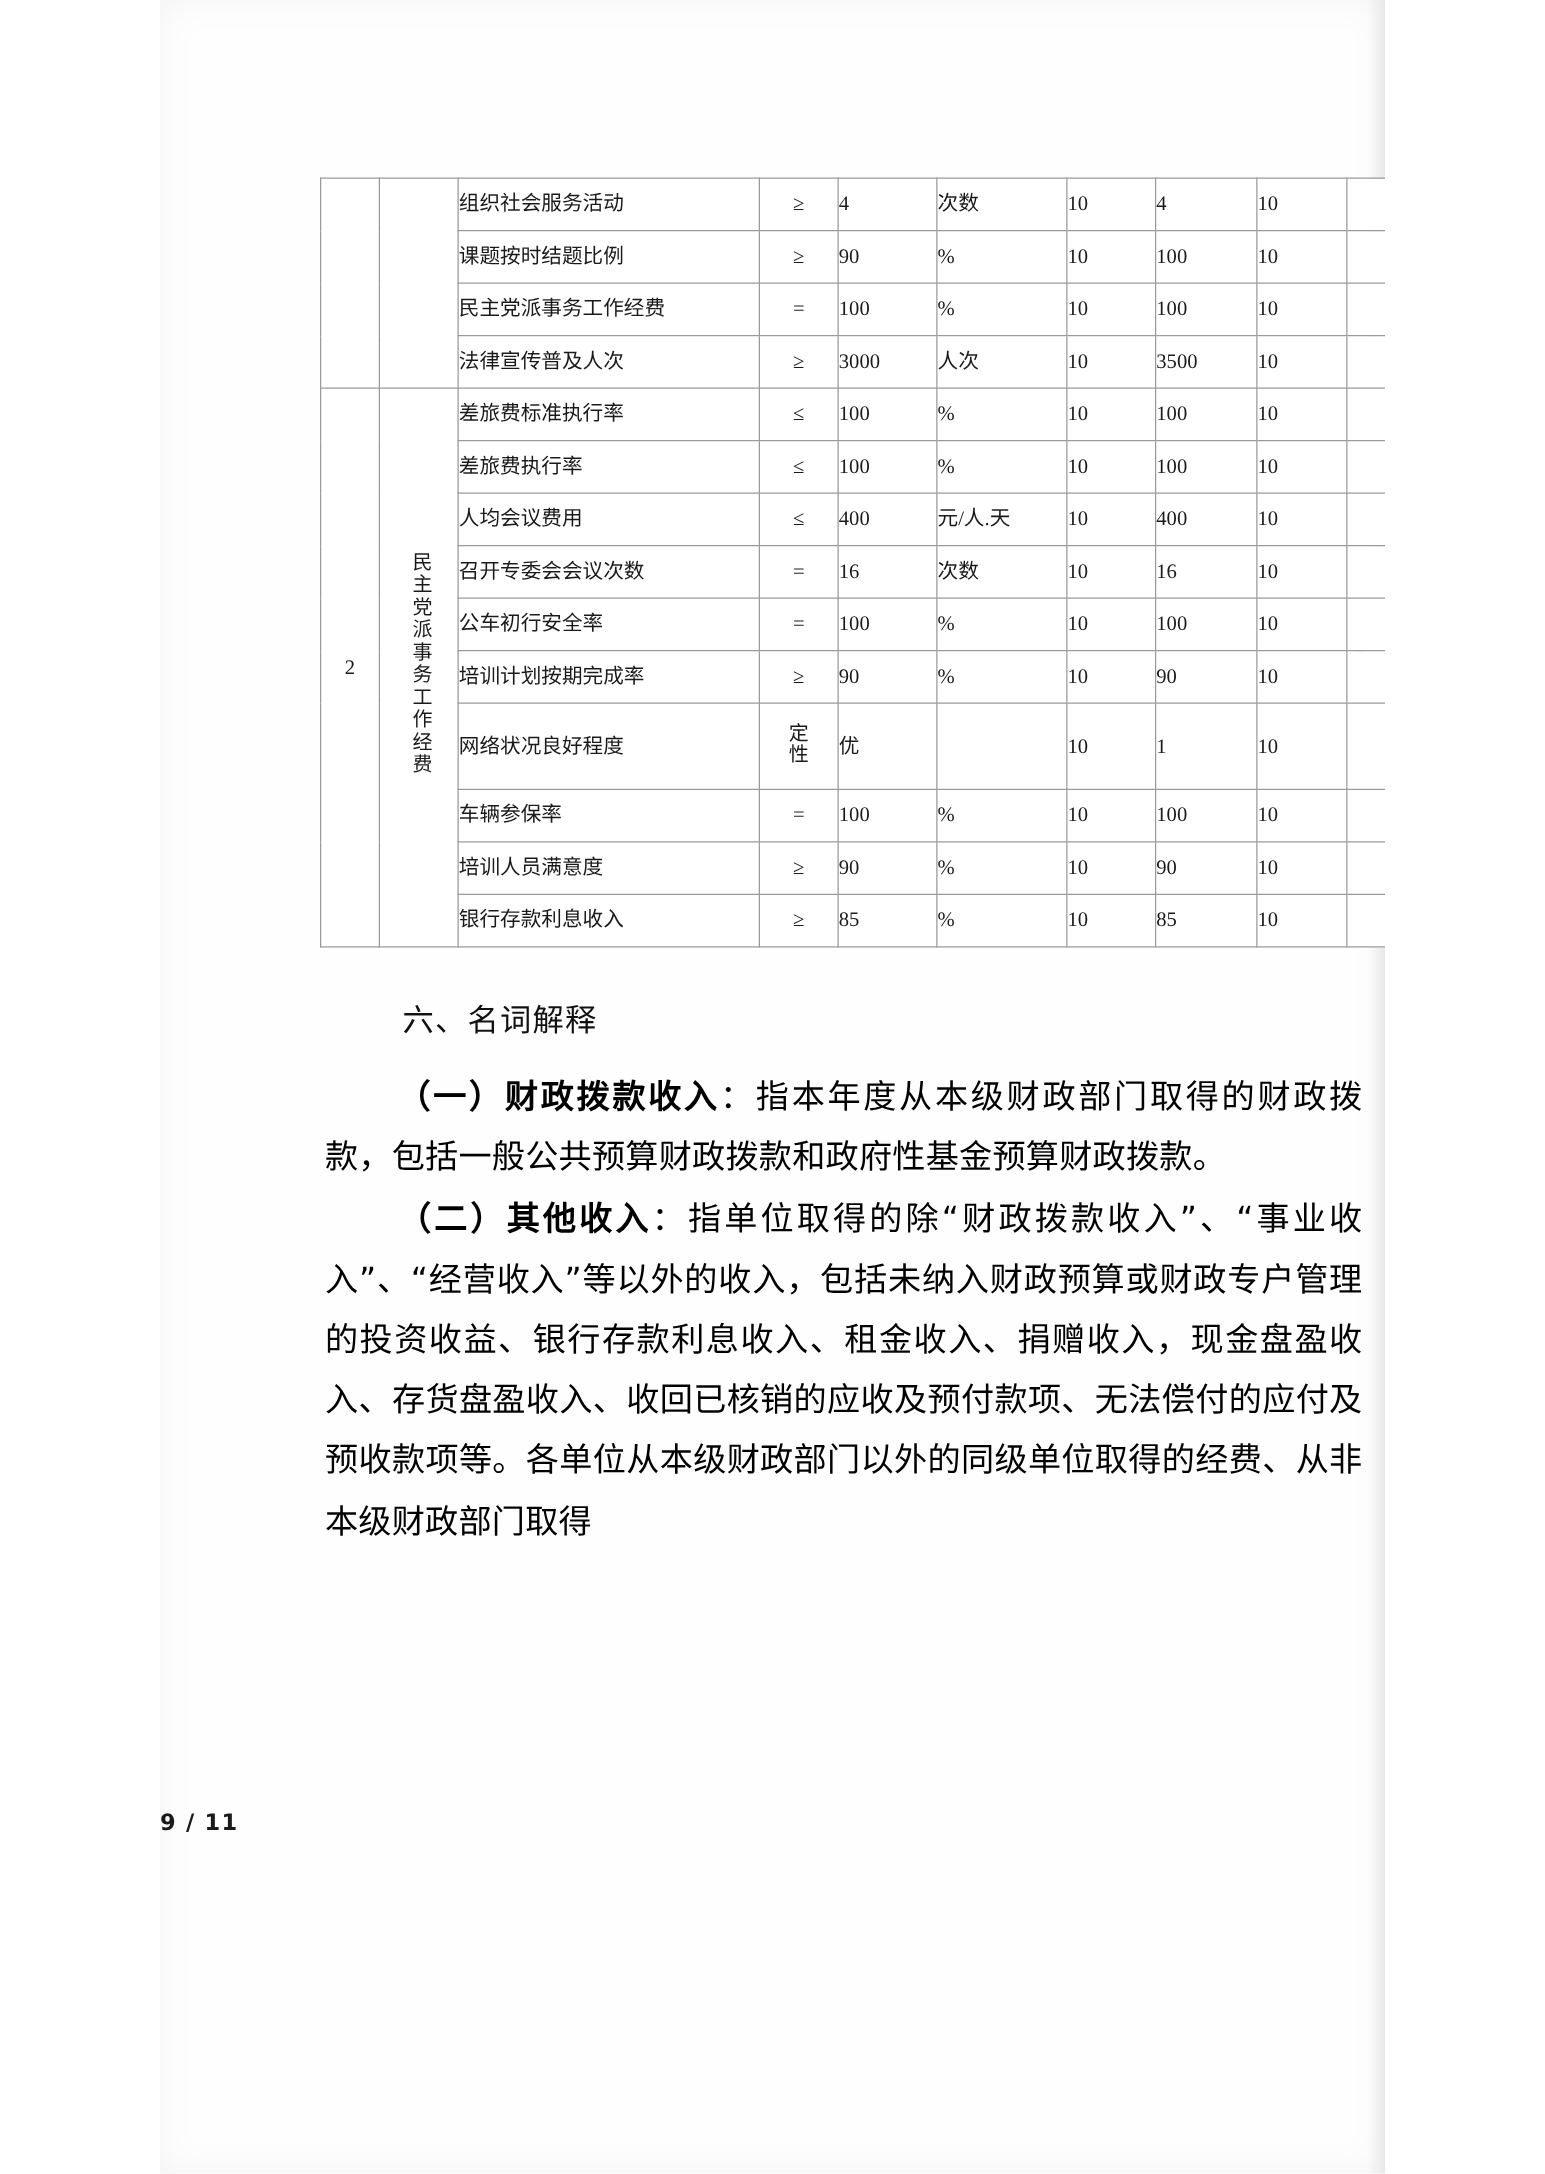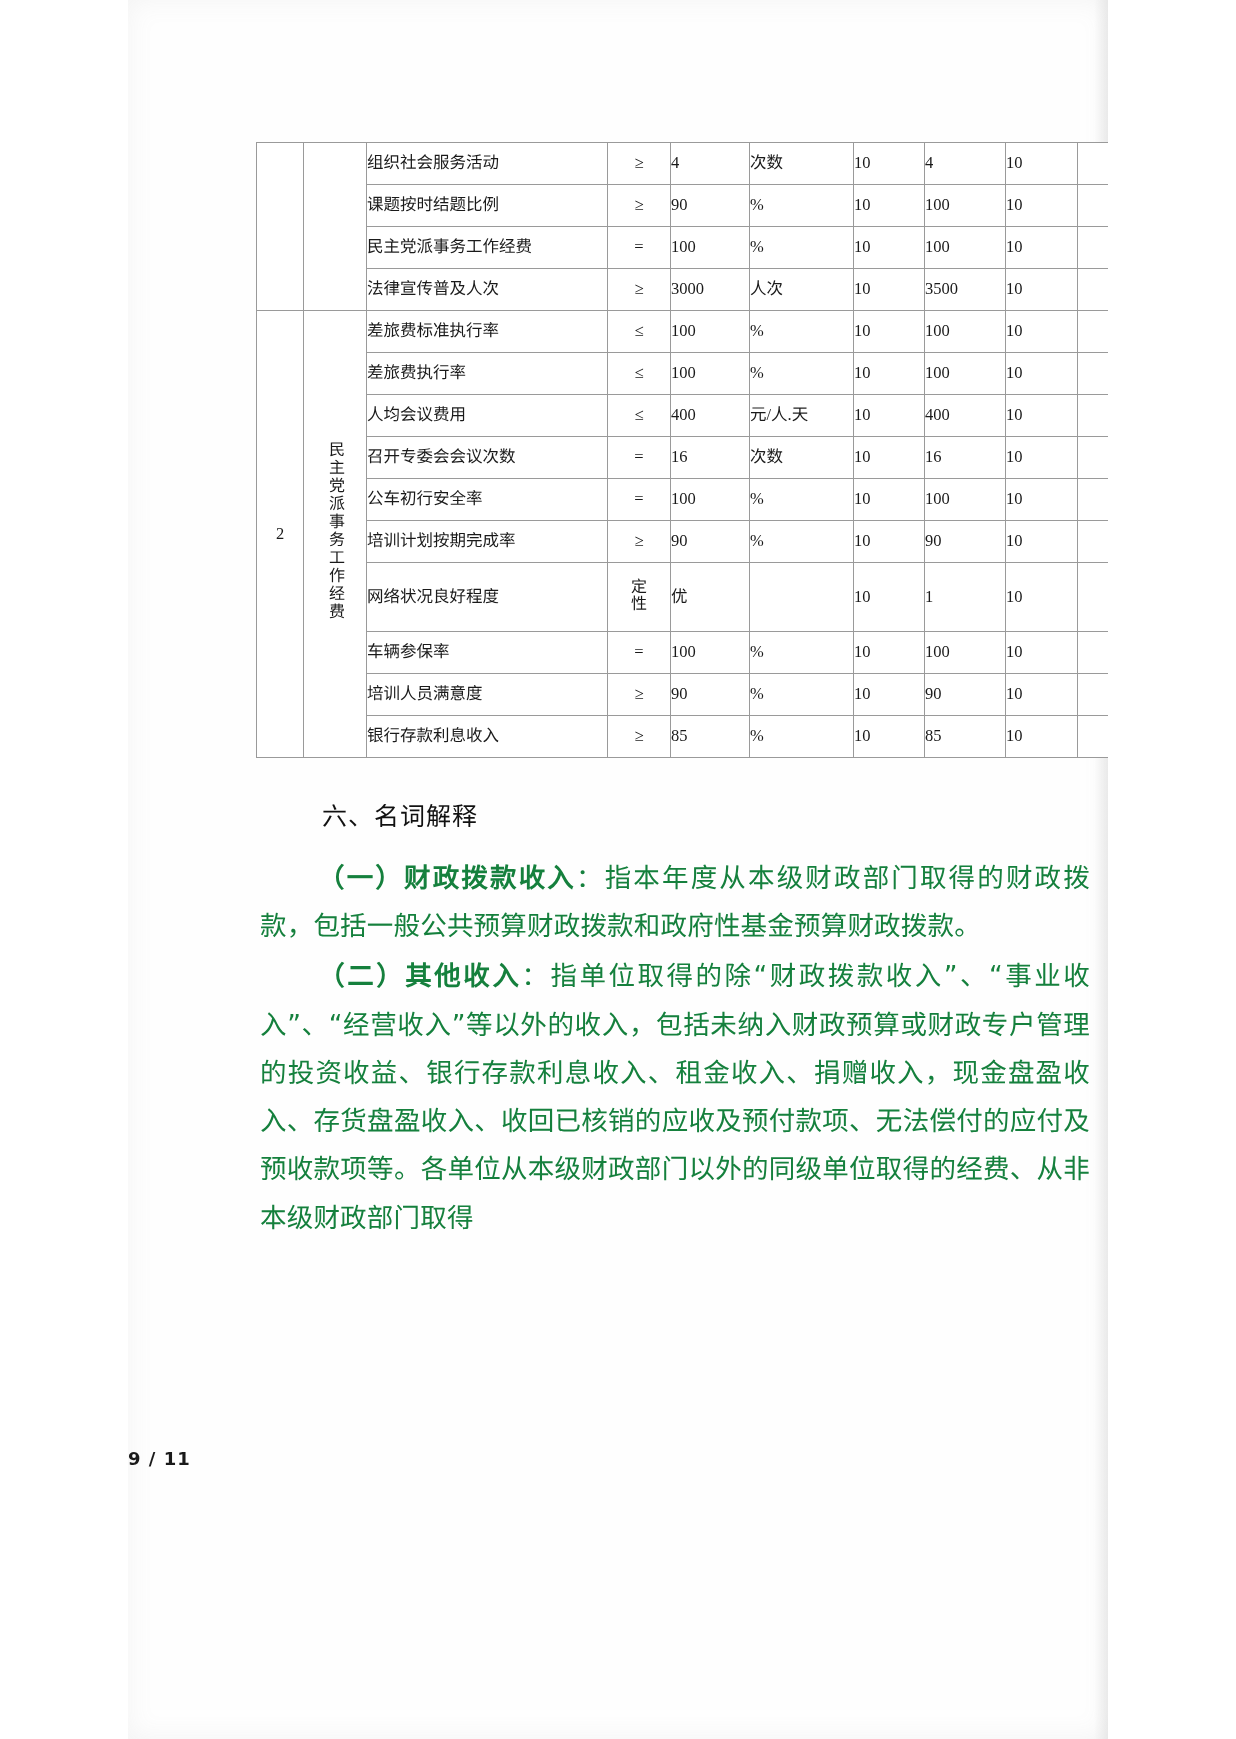--- a/index.html
+++ b/index.html
@@ -113,21 +113,21 @@
     letter-spacing: 1px;
     margin: 0 0 22px 62px;
     color: #111;
   }
   .para {
     font-size: 26.5px;
     line-height: 1.82;
     margin: 0 0 2px 0;
     text-align: justify;
     text-justify: inter-ideograph;
-    color: #15803d;
+    color: #000000;
     letter-spacing: 0.2px;
   }
   .para .indent { display: inline-block; width: 56px; }
   .para b, .para .bold {
     font-weight: 700;
   }
 
   
   .footer {
     position: absolute;

